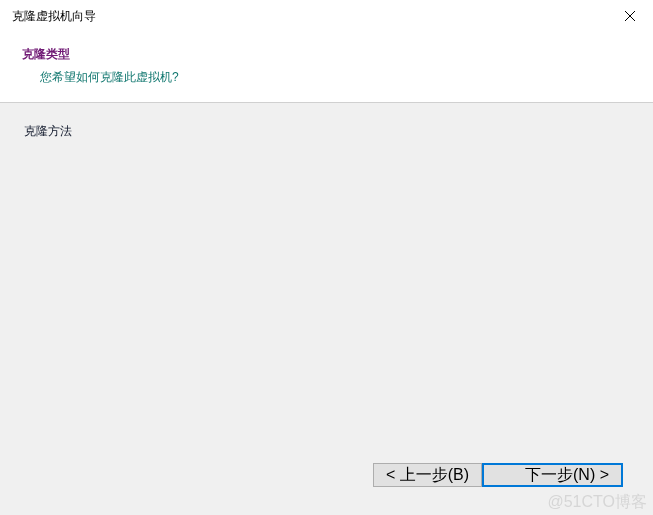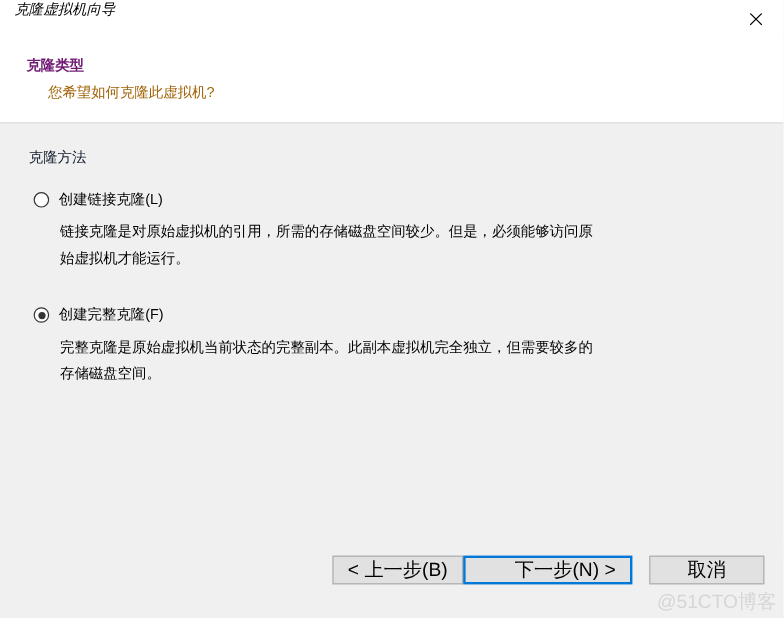--- a/index.html
+++ b/index.html
@@ -12,24 +12,24 @@
       font-size: 12px;
       background: #ffffff;
       width: 653px;
       height: 515px;
       overflow: hidden;
       position: relative;
     }
     .titlebar {
       height: 32px;
       display: flex;
+      align-items: center;
       justify-content: space-between;
       padding: 0 0 0 12px;
       background: #ffffff;
-      font-style: italic;
     }
     .titlebar-title {
       font-size: 12px;
       color: #000;
     }
     .close-btn {
       width: 46px;
       height: 32px;
       display: flex;
       align-items: center;
@@ -43,21 +43,21 @@
       border-bottom: 1px solid #d0d0d0;
     }
     .header-title {
       font-size: 12px;
       font-weight: bold;
       color: #701a75;
       margin-bottom: 6px;
     }
     .header-subtitle {
       font-size: 12px;
-      color: #a16207;
+      color: #0f766e;
       padding-left: 18px;
     }
     .content-area {
       background: #f0f0f0;
       padding: 20px 24px 20px 24px;
       height: 360px;
       border-bottom: 1px solid #d8d8d8;
     }
     .section-label {
       font-size: 12px;
@@ -166,40 +166,20 @@
   </div>
 </div>
 
 <div class="header-section">
   <div class="header-title">克隆类型</div>
   <div class="header-subtitle">您希望如何克隆此虚拟机?</div>
 </div>
 
 <div class="content-area">
   <div class="section-label">克隆方法</div>
-  <div class="radio-group">
-
-    <div class="radio-option">
-      <div class="radio-line">
-        <span class="radio-circle"></span>
-        <span class="radio-label">创建链接克隆(L)</span>
-      </div>
-      <div class="radio-description">链接克隆是对原始虚拟机的引用，所需的存储磁盘空间较少。但是，必须能够访问原始虚拟机才能运行。</div>
-    </div>
-
-    <div class="radio-option">
-      <div class="radio-line">
-        <span class="radio-circle selected"></span>
-        <span class="radio-label">创建完整克隆(F)</span>
-      </div>
-      <div class="radio-description">完整克隆是原始虚拟机当前状态的完整副本。此副本虚拟机完全独立，但需要较多的存储磁盘空间。</div>
-    </div>
-
-  </div>
 </div>
 
 <div class="button-bar">
   <button class="btn btn-back">&lt; 上一步(B)</button>
   <button class="btn default btn-next">下一步(N) &gt;</button>
-  <button class="btn">取消</button>
 </div>
 
 <div class="watermark">@51CTO博客</div>
 
 </body></html>

